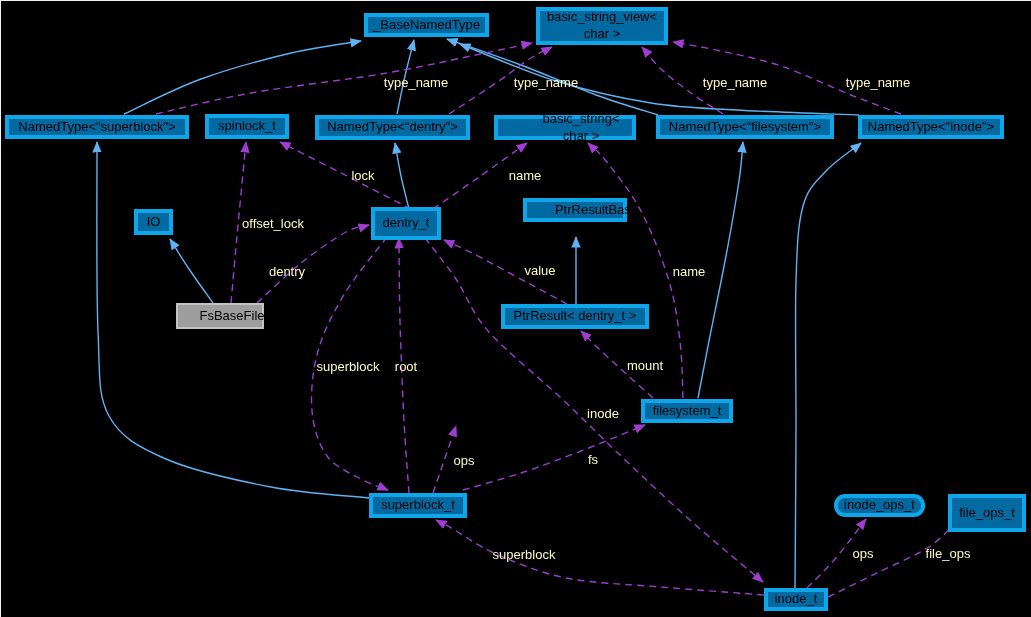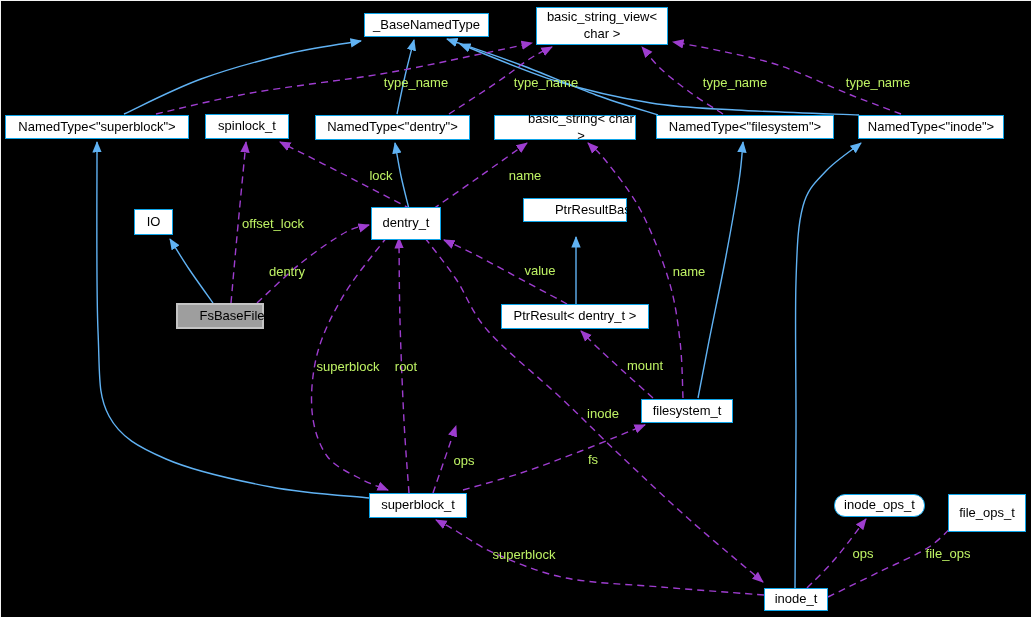--- a/index.html
+++ b/index.html
@@ -10,34 +10,34 @@
     border-top:1px solid #f2f2f2;
     border-left:1px solid #f2f2f2;
     overflow:hidden;
     font-family:"Liberation Sans", sans-serif;
   }
   #edge-layer{position:absolute;left:0;top:0;width:100%;height:100%;}
   .node{
     position:absolute;
     display:flex;align-items:center;justify-content:center;
     box-sizing:border-box;
-    background:#ffffff;
-    border:1px solid #0ea5e9;
+    background:#0369a1;
+    border:4px solid #0ea5e9;
     color:#000000;
     font-size:13px;
     line-height:1.3;
     text-align:center;
     white-space:pre-line;
     cursor:pointer;
   }
   .node.hl{background:#9e9e9e;border:2px solid #c4c4c4;cursor:default;padding-left:24px;}
   .edge-label{
     position:absolute;
     transform:translate(-50%,-50%);
-    color:#bef264;
+    color:#fef9c3;
     font-size:13px;
     white-space:nowrap;
     pointer-events:none;
   }
 </style>
 </head>
 <body>
 
 <div class="canvas" id="canvas">
     <svg id="edge-layer" viewBox="0 0 1030 616">
@@ -76,21 +76,21 @@
       <path d="M432,492 C433.8333333333333,486.6666666666667 439.1666666666667,471.1666666666667 443,460 C446.8333333333333,448.8333333333333 453,430.8333333333333 455,425" fill="none" stroke="#9e3dcf" stroke-width="1.4" stroke-dasharray="7,5" marker-end="url(#arrow-usage)"></path>
       <path d="M462,489 C471.6666666666667,486.1666666666667 500.3333333333333,478.5 520,472 C539.6666666666666,465.5 559.3333333333334,458 580,450 C600.6666666666666,442 633.3333333333334,428.3333333333333 644,424" fill="none" stroke="#9e3dcf" stroke-width="1.4" stroke-dasharray="7,5" marker-end="url(#arrow-usage)"></path>
       <path d="M763,594 C745.8333333333334,592.6666666666666 693,588.8333333333334 660,586 C627,583.1666666666666 592.5,582.5 565,577 C537.5,571.5 513.8333333333334,561.1666666666666 495,553 C476.1666666666667,544.8333333333334 462,533.6666666666666 452,528 C442,522.3333333333334 437.8333333333333,520.5 435,519" fill="none" stroke="#9e3dcf" stroke-width="1.4" stroke-dasharray="7,5" marker-end="url(#arrow-usage)"></path>
       <path d="M806,587 C810.6666666666666,582.1666666666666 824.1666666666666,569.5 834,558 C843.8333333333334,546.5 859.8333333333334,524.6666666666666 865,518" fill="none" stroke="#9e3dcf" stroke-width="1.4" stroke-dasharray="7,5" marker-end="url(#arrow-usage)"></path>
       <path d="M827,596 C835.5,591.8333333333334 861.1666666666666,579.3333333333334 878,571 C894.8333333333334,562.6666666666666 914.6666666666666,554.8333333333334 928,546 C941.3333333333334,537.1666666666666 953,522.6666666666666 958,518" fill="none" stroke="#9e3dcf" stroke-width="1.4" stroke-dasharray="7,5" marker-end="url(#arrow-usage)"></path>
     </svg>
     <span class="edge-label" style="left: 415px; top: 81px;">type_name</span>
     <span class="edge-label" style="left: 545px; top: 81px;">type_name</span>
     <span class="edge-label" style="left: 734px; top: 81px;">type_name</span>
     <span class="edge-label" style="left: 877px; top: 81px;">type_name</span>
-    <span class="edge-label" style="left: 380px; top: 174px;">lock</span>
+    <span class="edge-label" style="left: 362px; top: 174px;">lock</span>
     <span class="edge-label" style="left: 272px; top: 222px;">offset_lock</span>
     <span class="edge-label" style="left: 286px; top: 270px;">dentry</span>
     <span class="edge-label" style="left: 524px; top: 174px;">name</span>
     <span class="edge-label" style="left: 688px; top: 270px;">name</span>
     <span class="edge-label" style="left: 539px; top: 269px;">value</span>
     <span class="edge-label" style="left: 644px; top: 364px;">mount</span>
     <span class="edge-label" style="left: 405px; top: 365px;">root</span>
     <span class="edge-label" style="left: 347px; top: 365px;">superblock</span>
     <span class="edge-label" style="left: 602px; top: 412px;">inode</span>
     <span class="edge-label" style="left: 463px; top: 459px;">ops</span>

